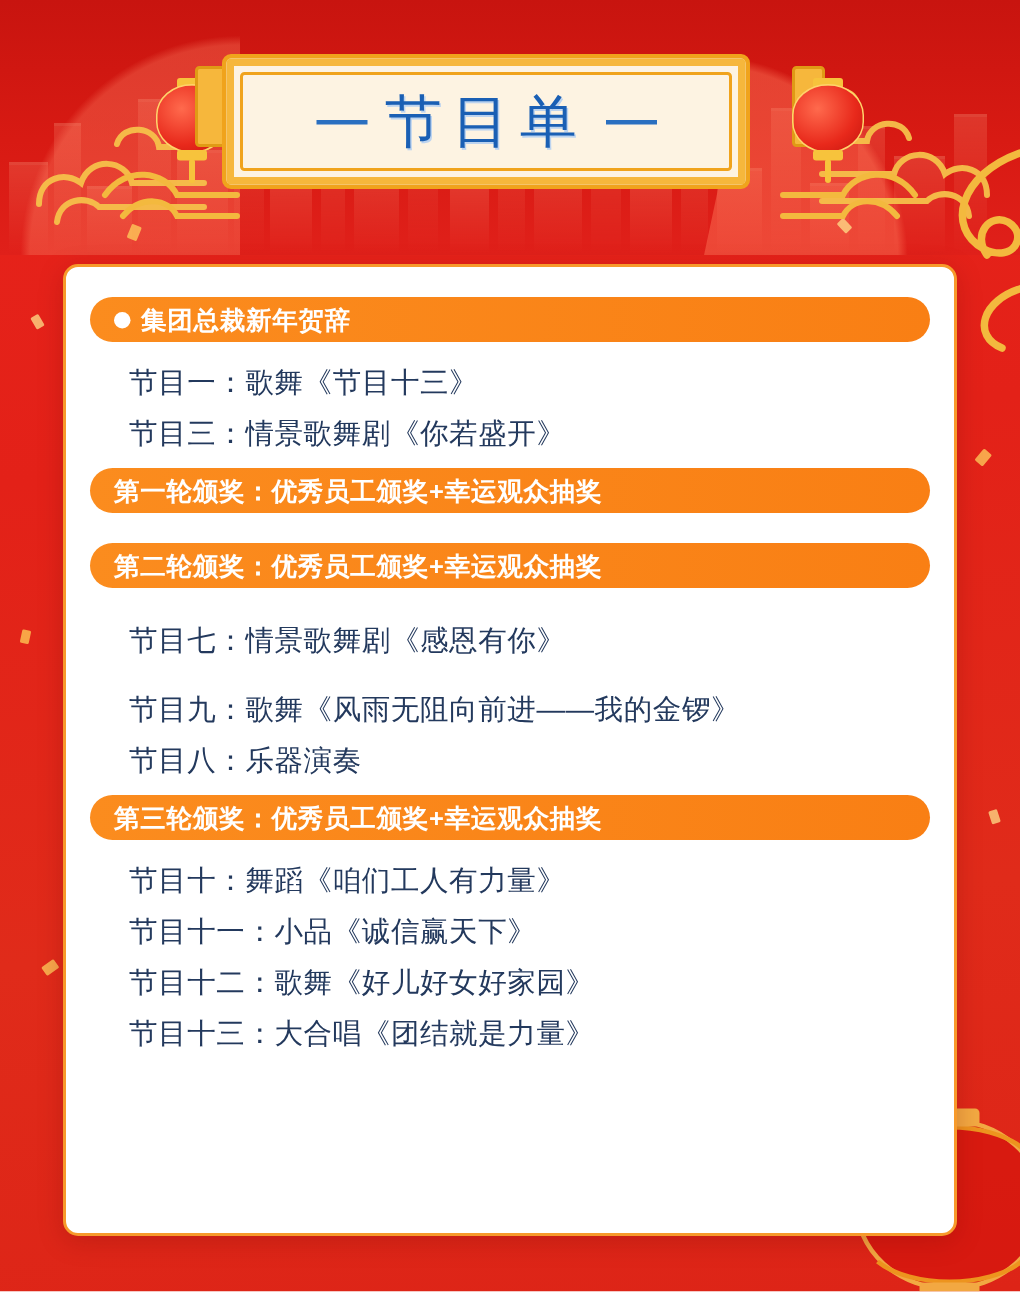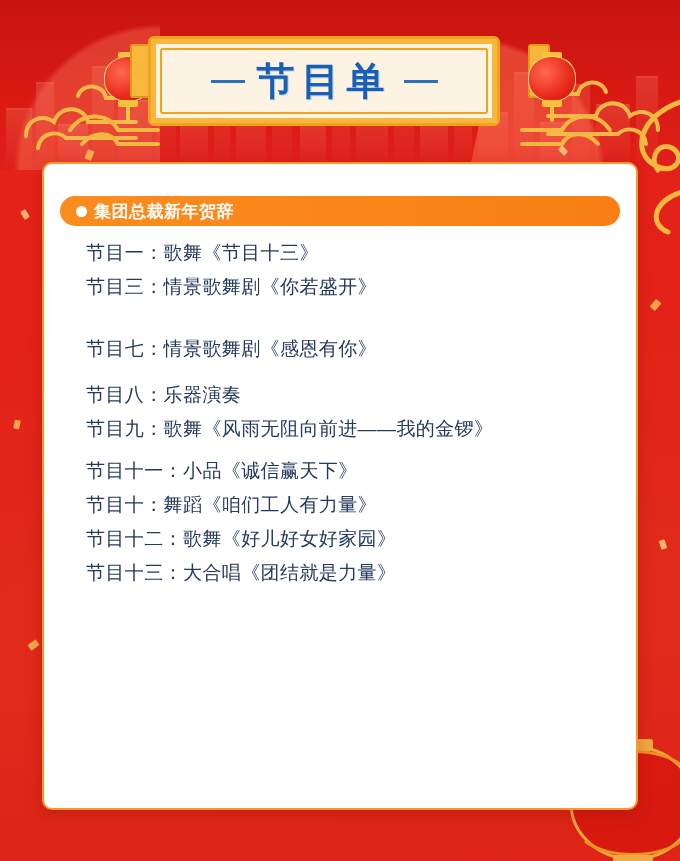--- a/index.html
+++ b/index.html
@@ -72,21 +72,21 @@
   .plaque-inner {
     position: absolute; inset: 9px;
     border: 2px solid #f0a31c;
     border-radius: 3px;
     display: flex; align-items: center; justify-content: center;
     gap: 12px;
   }
   .plaque-title {
     font-size: 38px;
     letter-spacing: 7px;
-    font-weight: bold;
+    font-weight: normal;
     color: #1a5fb4;
     text-shadow: 1px 1px 0 #bcd3ef;
     white-space: nowrap;
   }
   .dash {
     width: 34px; height: 3px; background: #2a6fc0; flex: none;
   }
   .plaque-ear {
     position: absolute; top: 18px; width: 22px; height: 54px;
     background: #f6b73c; border: 2px solid #e09a15; border-radius: 3px;
@@ -110,27 +110,27 @@
   }
   .lantern-cap.top { top: 2px; }
   .lantern-cap.bot { top: 50px; }
   .lantern-tassel {
     position: absolute; left: 26px; top: 56px; width: 4px; height: 16px;
     background: #f7c33c; border-radius: 2px;
   }
   .gold-swirl { position: absolute; }
   
   .card {
-    position: absolute; left: 42px; top: 162px;
+    position: absolute; left: 42px; top: 176px;
     width: 596px; height: 648px;
     background: #ffffff;
     border: 2px solid #f79a2b;
     border-radius: 10px;
     box-shadow: 0 4px 16px rgba(120,10,6,.25);
-    padding: 32px 16px 16px 16px;
+    padding: 20px 16px 16px 16px;
   }
   .banner {
     height: 30px;
     background: linear-gradient(90deg, #fb8c1e 0%, #f97f14 100%);
     border-radius: 15px;
     display: flex; align-items: center;
     padding: 0 16px;
     margin: 0 0 8px 0;
     color: #ffffff;
     font-size: 17px;
@@ -275,35 +275,44 @@
 
     <div class="banner">
       <span class="bullet"></span>
       <span>集团总裁新年贺辞</span>
     </div>
     <div class="items">
       <div class="item">节目一：歌舞《节目十三》</div>
       <div class="item">节目三：情景歌舞剧《你若盛开》</div>
     </div>
 
+    <div class="banner">
+      <span>第一轮颁奖：优秀员工颁奖+幸运观众抽奖</span>
+    </div>
     <div class="items">
       <div class="gap-sm"></div>
     </div>
 
+    <div class="banner">
+      <span>第二轮颁奖：优秀员工颁奖+幸运观众抽奖</span>
+    </div>
     <div class="items">
       <div class="gap-md"></div>
       <div class="item">节目七：情景歌舞剧《感恩有你》</div>
     </div>
 
     <div class="items">
       <div class="gap-sm"></div>
+      <div class="item">节目九：歌舞《风雨无阻向前进——我的金锣》</div>
       <div class="item">节目八：乐器演奏</div>
-      <div class="item">节目九：歌舞《风雨无阻向前进——我的金锣》</div>
-    </div>
-
-    <div class="items">
+    </div>
+
+    <div class="banner">
+      <span>第三轮颁奖：优秀员工颁奖+幸运观众抽奖</span>
+    </div>
+    <div class="items">
+      <div class="item">节目十：舞蹈《咱们工人有力量》</div>
       <div class="item">节目十一：小品《诚信赢天下》</div>
-      <div class="item">节目十：舞蹈《咱们工人有力量》</div>
       <div class="item">节目十二：歌舞《好儿好女好家园》</div>
       <div class="item">节目十三：大合唱《团结就是力量》</div>
     </div>
   </div>
 </div>
 
 </body></html>

